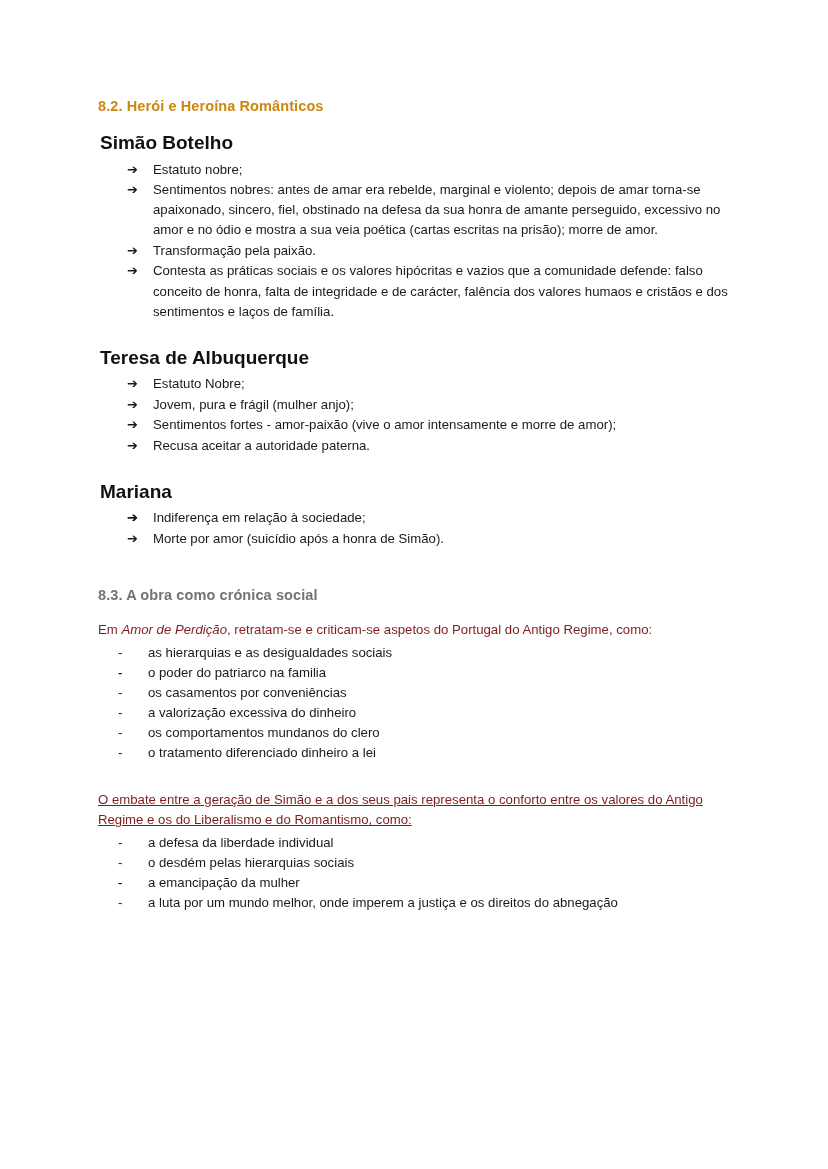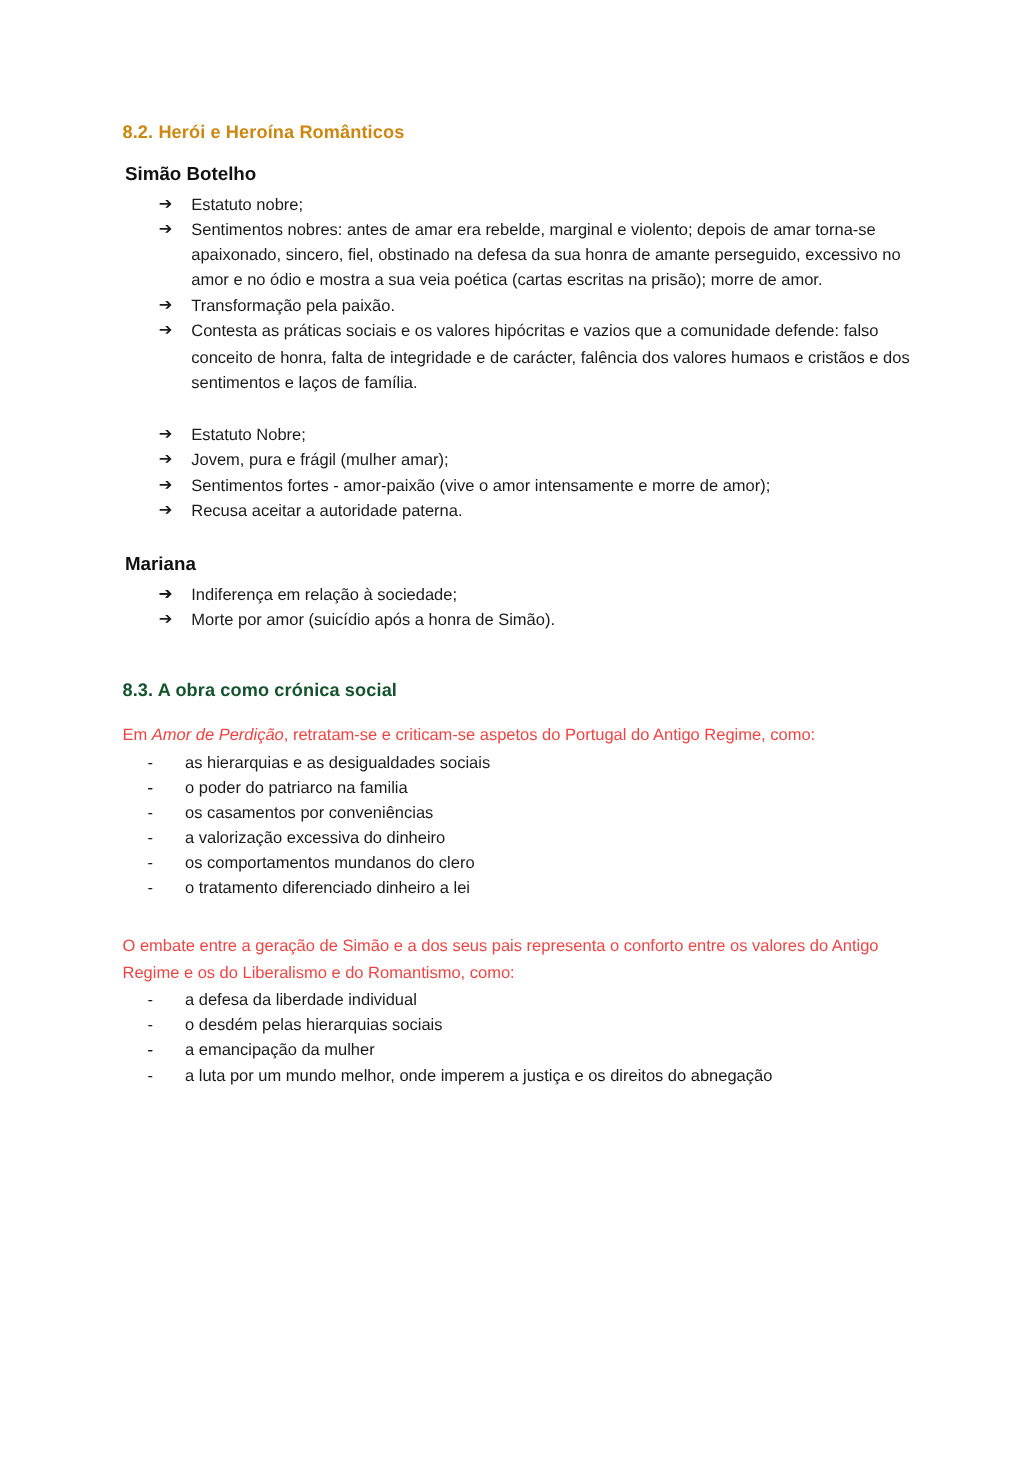--- a/index.html
+++ b/index.html
@@ -33,21 +33,21 @@
     letter-spacing: 0.1px;
     margin: 0 0 14px 0;
     line-height: 1.25;
   }
   .section-heading.second {
     margin-top: 37px;
     margin-bottom: 16px;
   }
 
   .char-name {
-    font-size: 15px;
+    font-size: 19px;
     font-weight: bold;
     color: #111111;
     margin: 0 0 2px 2px;
     line-height: 1.5;
   }
   .char-block {
     margin-bottom: 22px;
   }
   .char-block:last-of-type {
     margin-bottom: 0;
@@ -98,25 +98,26 @@
     line-height: 1.52;
     font-size: 13.2px;
     color: #1a1a1a;
   }
 
   
   p.para {
     font-size: 13.2px;
     line-height: 1.55;
     margin: 0 0 2px 0;
-    color: #ef4444;
+    color: #7f1d1d;
     max-width: 610px;
   }
   p.para.spaced-above {
     margin-top: 27px;
+    text-decoration: underline;
   }
   .italic {
     font-style: italic;
   }
 
   .block-83 ul.dash-list {
     margin-top: 2px;
   }
 </style>
 </head>
@@ -142,28 +143,29 @@
         <span>Transformação pela paixão.</span>
       </li>
       <li>
         <span class="bullet-arrow">➔</span>
         <span>Contesta as práticas sociais e os valores hipócritas e vazios que a comunidade defende: falso conceito de honra, falta de integridade e de carácter, falência dos valores humaos e cristãos e dos sentimentos e laços de família.</span>
       </li>
     </ul>
   </div>
 
   <div class="char-block">
+    <div class="char-name">Teresa de Albuquerque</div>
     <ul class="arrow-list">
       <li>
         <span class="bullet-arrow">➔</span>
         <span>Estatuto Nobre;</span>
       </li>
       <li>
         <span class="bullet-arrow">➔</span>
-        <span>Jovem, pura e frágil (mulher amar);</span>
+        <span>Jovem, pura e frágil (mulher anjo);</span>
       </li>
       <li>
         <span class="bullet-arrow">➔</span>
         <span>Sentimentos fortes - amor-paixão (vive o amor intensamente e morre de amor);</span>
       </li>
       <li>
         <span class="bullet-arrow">➔</span>
         <span>Recusa aceitar a autoridade paterna.</span>
       </li>
     </ul>
@@ -180,21 +182,21 @@
         <span>Indiferença em relação à sociedade;</span>
       </li>
       <li>
         <span class="bullet-arrow">➔</span>
         <span>Morte por amor (suicídio após a honra de Simão).</span>
       </li>
     </ul>
   </div>
 
   <div class="block-83">
-    <h2 class="section-heading second" style="color: #14532d;">8.3. A obra como crónica social</h2>
+    <h2 class="section-heading second" style="color: #737373;">8.3. A obra como crónica social</h2>
 
     <p class="para">
       <span>Em </span><span class="italic">Amor de Perdição</span><span>, retratam-se e criticam-se aspetos do Portugal do Antigo Regime, como:</span>
     </p>
 
     <ul class="dash-list">
       <li>
         <span class="bullet-dash">-</span>
         <span>as hierarquias e as desigualdades sociais</span>
       </li>

